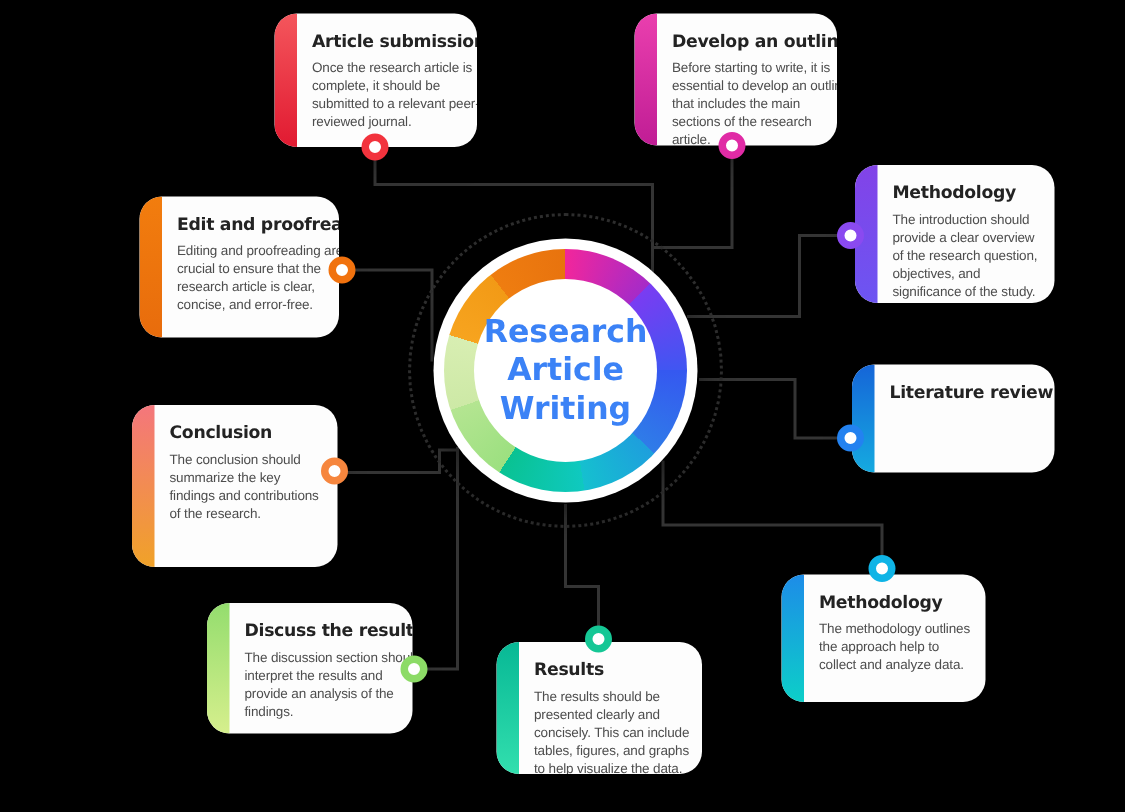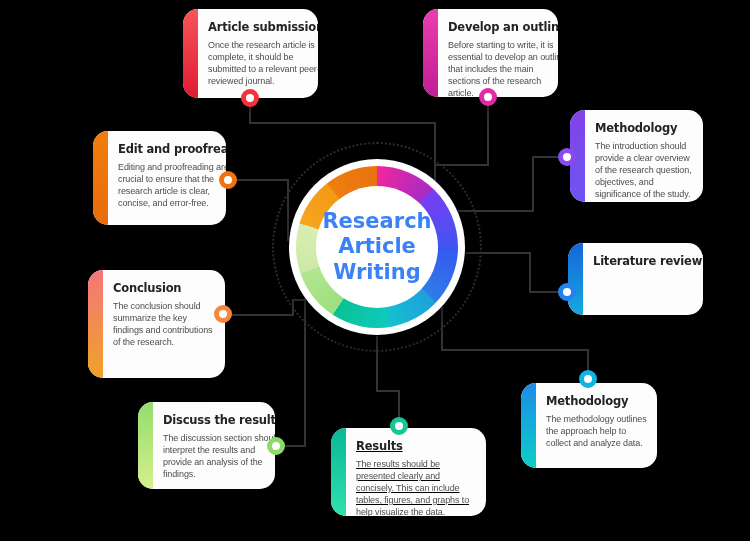--- a/index.html
+++ b/index.html
@@ -45,21 +45,21 @@
     font-family:"DejaVu Sans","Liberation Sans",sans-serif;
   }
   .card p{
     margin:0;font-size:9px;line-height:1.33;color:#4d4d4d;letter-spacing:-0.1px;
   }
   .card-1{left:183px;top:9px;width:135px;height:89px;}
   .card-2{left:423px;top:9px;width:135px;height:88px;}
   .card-3{left:570px;top:110px;width:133px;height:92px;}
   .card-4{left:568px;top:243px;width:135px;height:72px;}
   .card-5{left:521px;top:383px;width:136px;height:85px;}
-  .card-6{left:331px;top:428px;width:155px;height:88px;text-decoration:underline;}
+  .card-6{left:331px;top:428px;width:137px;height:88px;}
   .card-7{left:138px;top:402px;width:137px;height:87px;}
   .card-8{left:88px;top:270px;width:137px;height:108px;}
   .card-9{left:93px;top:131px;width:133px;height:94px;}
   
   .dot{
     position:absolute;width:18px;height:18px;border-radius:50%;background:#fff;
     border:5px solid #999;box-sizing:border-box;z-index:7;
   }
   .dot-1{left:241px;top:89px;}
   .dot-2{left:479px;top:88px;}

